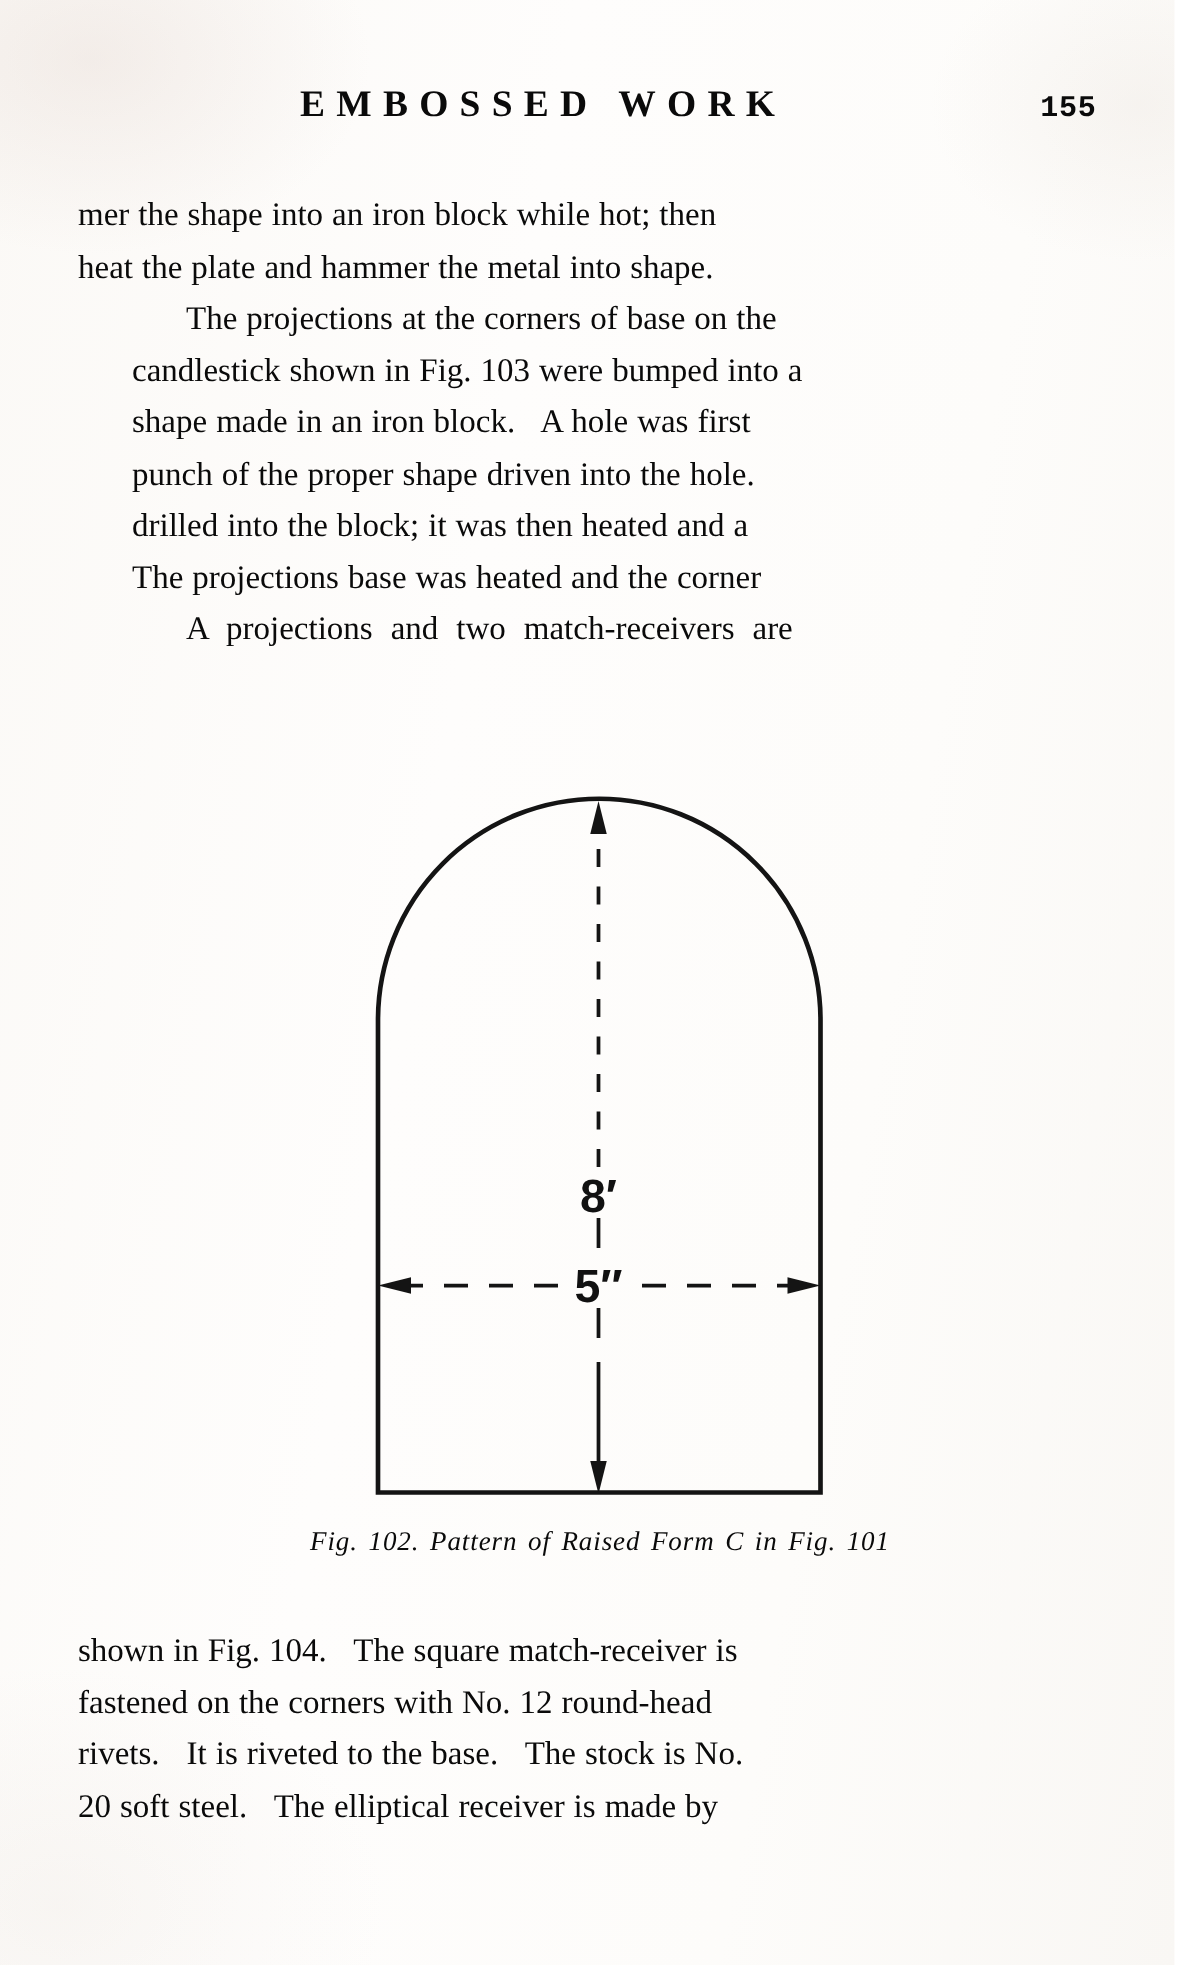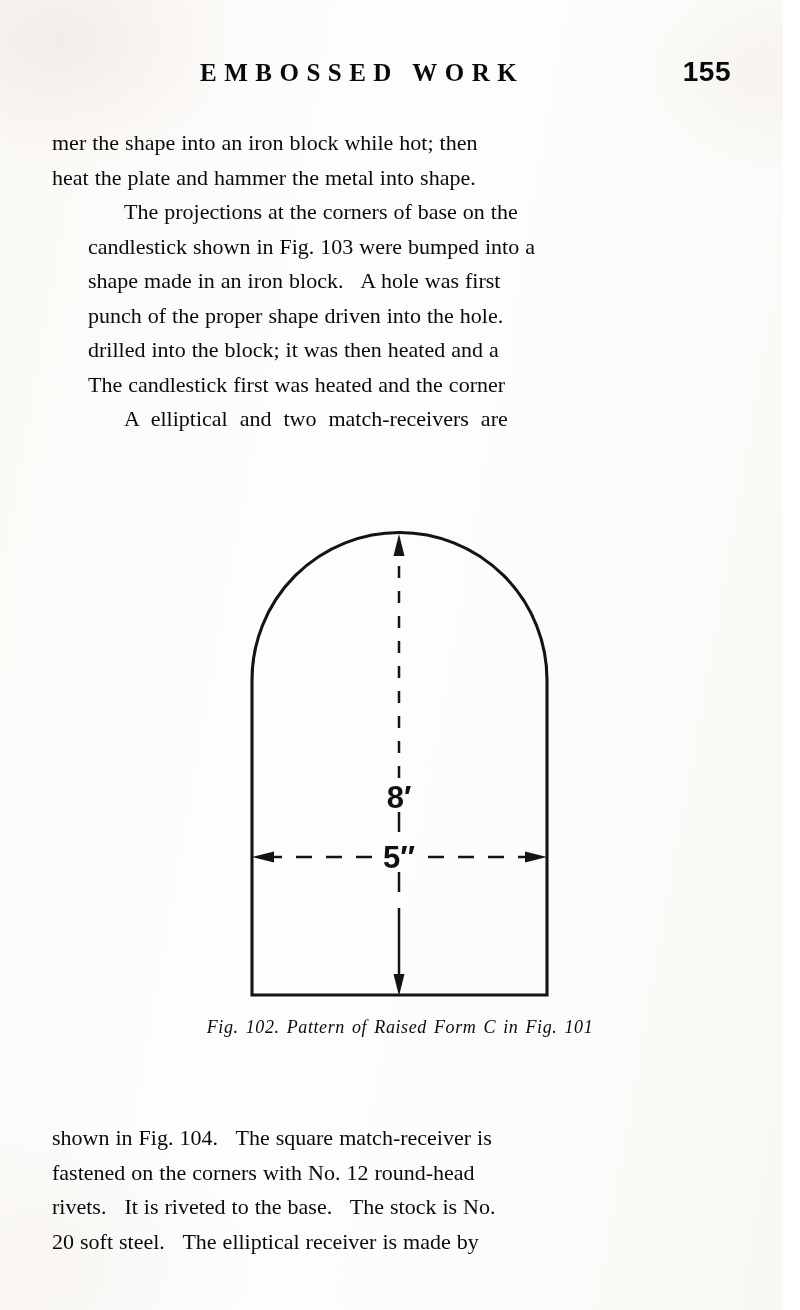--- a/index.html
+++ b/index.html
@@ -48,39 +48,39 @@
   }
   .head-title {
     font-family: "Liberation Serif", "DejaVu Serif", serif;
     font-size: 25px;
     font-weight: 700;
     letter-spacing: 7.5px;
     margin-left: 145px;
     white-space: pre;
   }
   .head-folio {
-    font-family: Liberation Sans, sans-serif;
-    font-size: 28px;
+    font-family: Liberation Mono, monospace;
+    font-size: 20px;
     font-weight: 700;
     letter-spacing: 0.5px;
   }
 
   
   .textblock {
     position: absolute;
     left: 52px;
     width: 696px;
     font-size: 22px;
     line-height: 34.5px;
     text-align: justify;
     text-align-last: left;
     word-spacing: 0.5px;
   }
   .textblock.top  { top: 126px; }
-  .textblock.bottom { top: 1083px; margin-top: 38px; }
+  .textblock.bottom { top: 1083px; }
   .textblock p {
     margin: 0;
   }
   .textblock p.indent {
     text-indent: 36px;
   }
   .textblock p .line {
     display: block;
     white-space: pre;
   }
@@ -140,25 +140,25 @@
         <span class="line j"><span>mer the shape into an iron block while hot; then</span></span>
         <span class="line">heat the plate and hammer the metal into shape.</span>
       </p>
 
       <p class="indent">
         <span class="line"><span style="display:inline-block;width:36px"></span><span>The projections at the corners of base on the</span></span>
         <span class="line">candlestick shown in Fig. 103 were bumped into a</span>
         <span class="line">shape made in an iron block.   A hole was first</span>
         <span class="line">punch of the proper shape driven into the hole.</span>
         <span class="line">drilled into the block; it was then heated and a</span>
-        <span class="line">The candlestick first was heated and the corner</span>
+        <span class="line">The projections base was heated and the corner</span>
       </p>
 
       <p class="indent">
-        <span class="line"><span style="display:inline-block;width:36px"></span><span>A  elliptical  and  two  match-receivers  are</span></span>
+        <span class="line"><span style="display:inline-block;width:36px"></span><span>A  projections  and  two  match-receivers  are</span></span>
       </p>
     </div>
 
     <div class="figure">
       <svg width="800" height="500" viewBox="0 0 800 500">
 
         <path d="M 252 475
                  L 252 160
                  A 147.5 147.5 0 0 1 547 160
                  L 547 475

